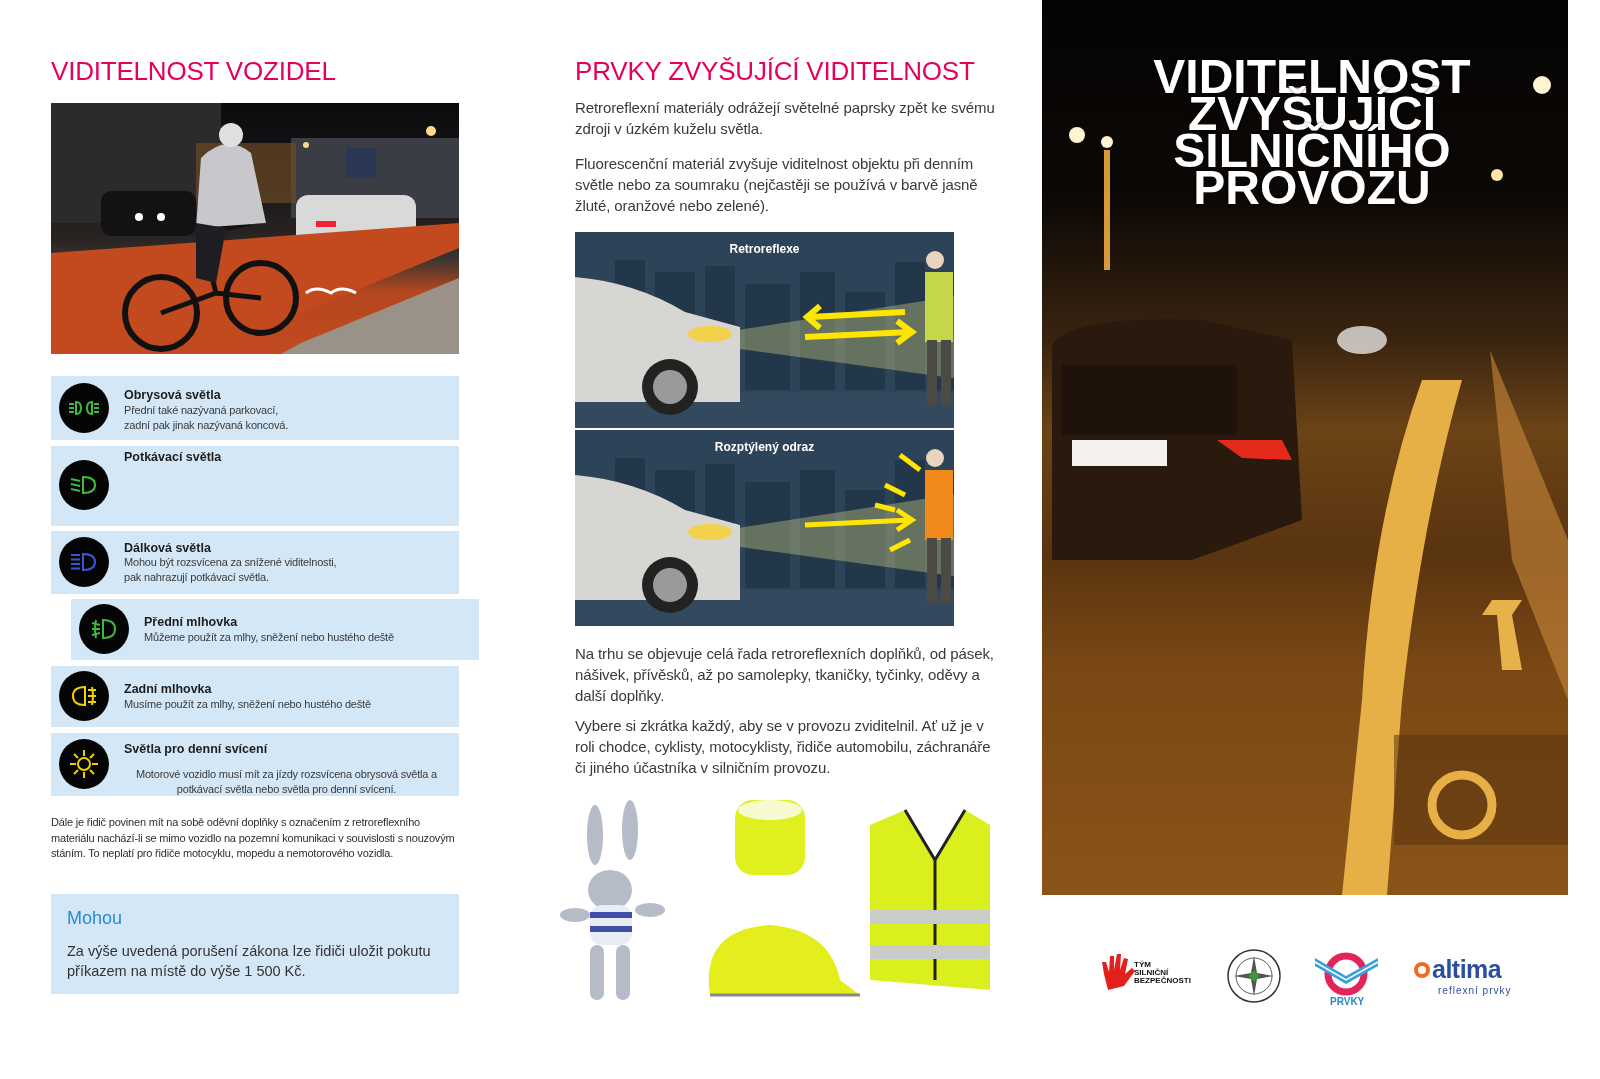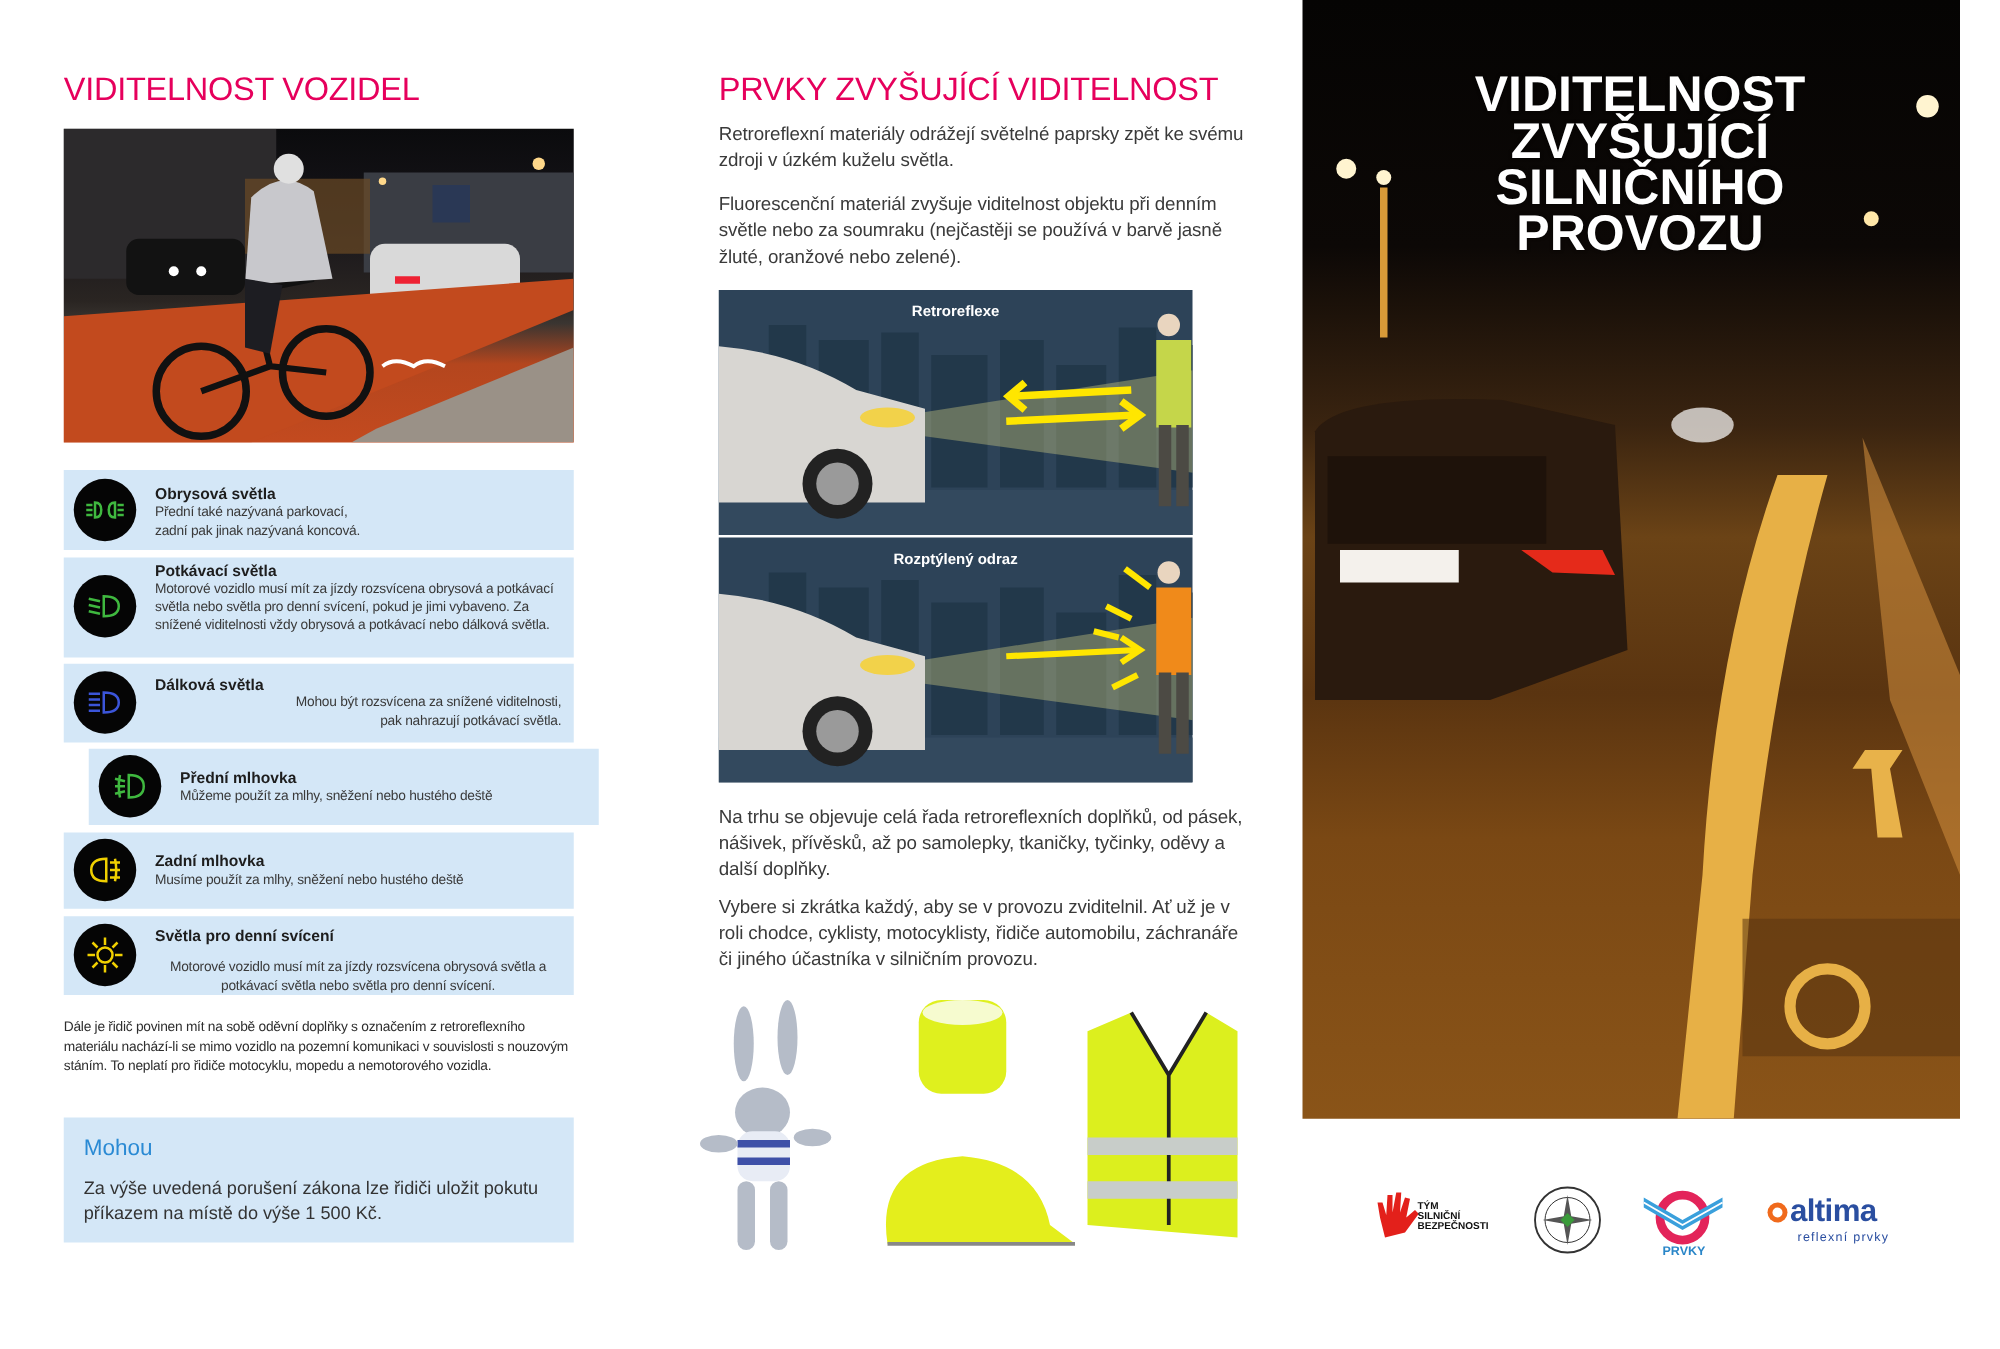--- a/index.html
+++ b/index.html
@@ -22,21 +22,21 @@
 
   
   .para { position: absolute; left: 575px; width: 420px; font-size: 15px; line-height: 21px; color: #3a3a3a; letter-spacing: -0.1px; }
   .illus { position: absolute; left: 575px; width: 379px; height: 196px; background: #2d4358; overflow: hidden; }
   .illus-label { position: absolute; top: 10px; width: 100%; text-align: center; font-size: 12px; font-weight: bold; color: #ffffff; }
   .products { position: absolute; left: 560px; top: 780px; width: 440px; height: 230px; }
 
   
   .cover { position: absolute; left: 1042px; top: 0; width: 526px; height: 895px; overflow: hidden;
     background: linear-gradient(180deg, #050403 0%, #0c0806 22%, #3a2410 38%, #6b4316 48%, #5a3410 62%, #7a4814 75%, #8a5418 100%); }
-  .cover-title { position: absolute; left: 60px; width: 420px; top: 58px; text-align: center; color: #fff; font-weight: bold; font-size: 40px; line-height: 37px; text-shadow: 0 0 3px rgba(0,0,0,0.6); }
+  .cover-title { position: absolute; left: 60px; width: 420px; top: 58px; text-align: center; color: #fff; font-weight: bold; font-size: 48px; line-height: 37px; text-shadow: 0 0 3px rgba(0,0,0,0.6); }
   .logos { position: absolute; left: 1090px; top: 940px; width: 450px; height: 70px; }
 </style>
 </head>
 <body>
 
 <h1 class="heading" style="left:51px; top:56px;">VIDITELNOST VOZIDEL</h1>
 
 <div class="photo-cyclist">
   <svg width="408" height="251" viewBox="0 0 408 251">
     <rect x="0" y="0" width="170" height="120" fill="#2c2a2c"></rect>
@@ -80,34 +80,33 @@
 <div class="light-row" style="top:446px; height:80px;">
   <div class="light-icon" style="top:14px;">
     <svg width="30" height="22" viewBox="0 0 30 22">
         <g stroke="#3fb83f" stroke-width="2" fill="none">
           <path d="M14 3 Q26 3 26 11 Q26 19 14 19 Z"></path>
           <path d="M2 5 L11 7 M2 10 L11 12 M2 15 L11 17"></path>
         </g>
       </svg>
   </div>
   <div class="light-title" style="top:4px;">Potkávací světla</div>
-  <div class="light-desc" style="top:18px;">Motorové vozidlo musí mít za jízdy rozsvícena obrysová a potkávací světla nebo světla pro denní svícení, pokud je jimi vybaveno. Za snížené viditelnosti vždy obrysová a potkávací nebo dálková světla.</div>
 </div>
 
 <div class="light-row" style="top:531px; height:63px;">
   <div class="light-icon" style="top:6px;">
     <svg width="30" height="22" viewBox="0 0 30 22">
         <g stroke="#3b55d9" stroke-width="2" fill="none">
           <path d="M14 3 Q26 3 26 11 Q26 19 14 19 Z"></path>
           <path d="M2 4 h9 M2 8.5 h9 M2 13 h9 M2 17.5 h9"></path>
         </g>
       </svg>
   </div>
   <div class="light-title" style="top:10px;">Dálková světla</div>
-  <div class="light-desc" style="top:24px; white-space:pre-line;text-align:right;">Mohou být rozsvícena za snížené viditelnosti,
+  <div class="light-desc" style="top:24px; white-space:pre-line;">Mohou být rozsvícena za snížené viditelnosti,
 pak nahrazují potkávací světla.</div>
 </div>
 
 <div class="light-row" style="top:599px; height:61px;margin-left:20px;">
   <div class="light-icon" style="top:5px;">
     <svg width="30" height="24" viewBox="0 0 30 24">
         <g stroke="#3fb83f" stroke-width="2" fill="none">
           <path d="M14 3 Q26 3 26 12 Q26 21 14 21 Z"></path>
           <path d="M3 6 L11 8 M3 12 L11 12 M3 18 L11 16 M7 3 Q5 12 7 21"></path>
         </g>

